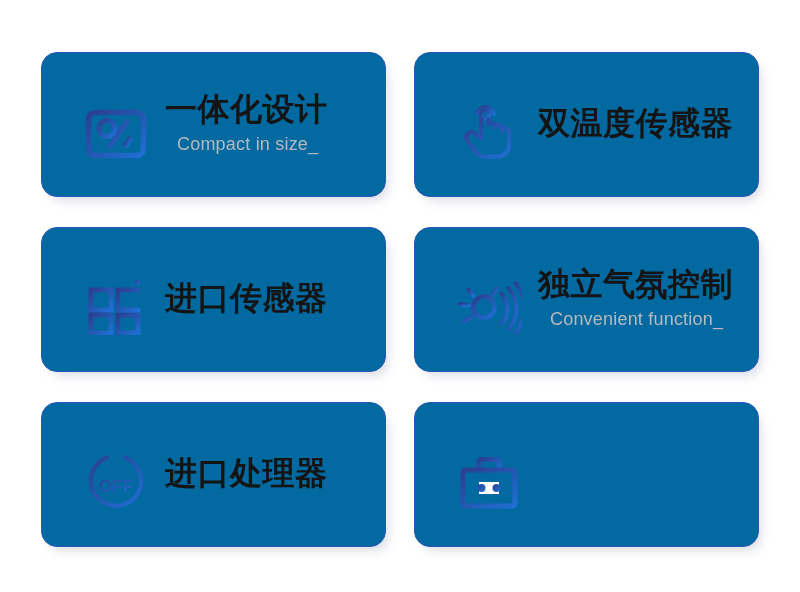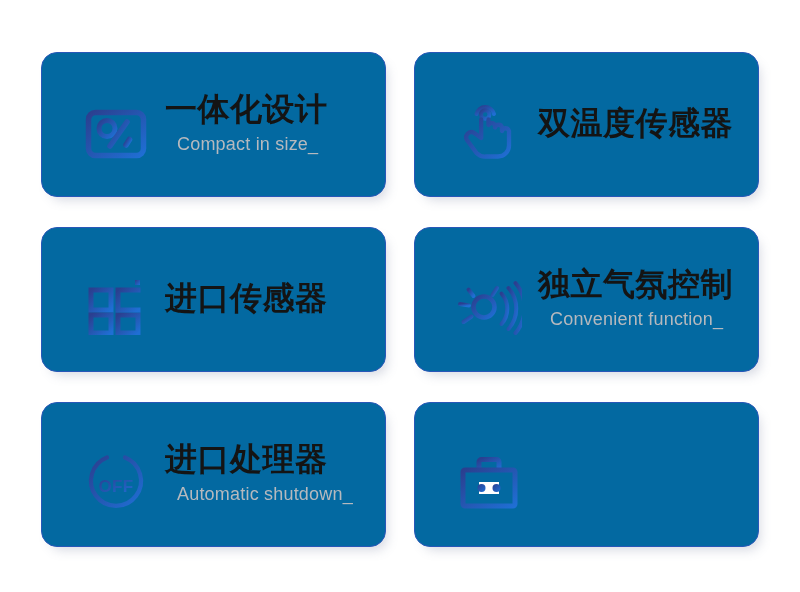--- a/index.html
+++ b/index.html
@@ -202,21 +202,20 @@
             <stop offset="100%" stop-color="#1f6fd4"></stop>
           </linearGradient>
         </defs>
         <path d="M22 9.5 A25 25 0 1 0 40 9.5" fill="none" stroke="url(#g5)" stroke-width="4.2" stroke-linecap="round"></path>
         <line x1="31" y1="6" x2="31" y2="22" stroke="url(#g5)" stroke-width="4.4" stroke-linecap="round"></line>
         <text x="31" y="43.5" text-anchor="middle" font-family="Liberation Sans, DejaVu Sans, sans-serif" font-size="17" font-weight="700" fill="url(#g5)" letter-spacing="0.4">OFF</text>
       </svg>
     </div>
     <div class="card-text">
       <div class="card-title">进口处理器</div>
-      <div class="card-subtitle">Automatic shutdown_</div>
     </div>
   </div>
 
   <div class="feature-card">
     <div class="card-icon">
       <svg width="60" height="56" viewBox="0 0 60 56" aria-hidden="true">
         <defs>
           <linearGradient id="g6" x1="0" y1="0" x2="1" y2="1">
             <stop offset="0%" stop-color="#2b3f8f"></stop>
             <stop offset="100%" stop-color="#1f6fd4"></stop>

